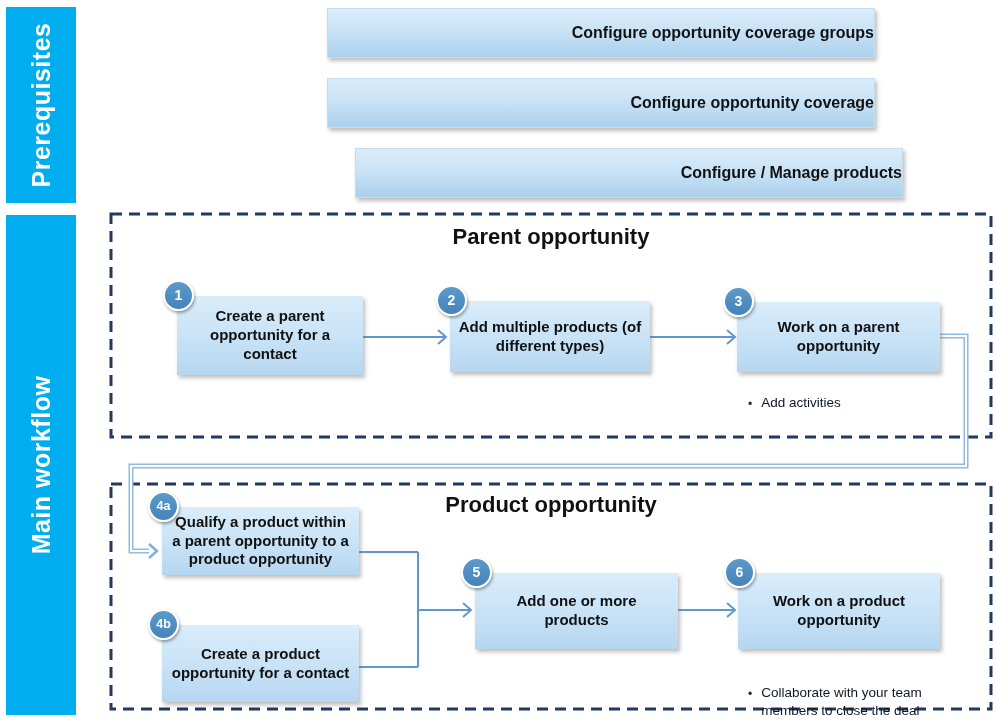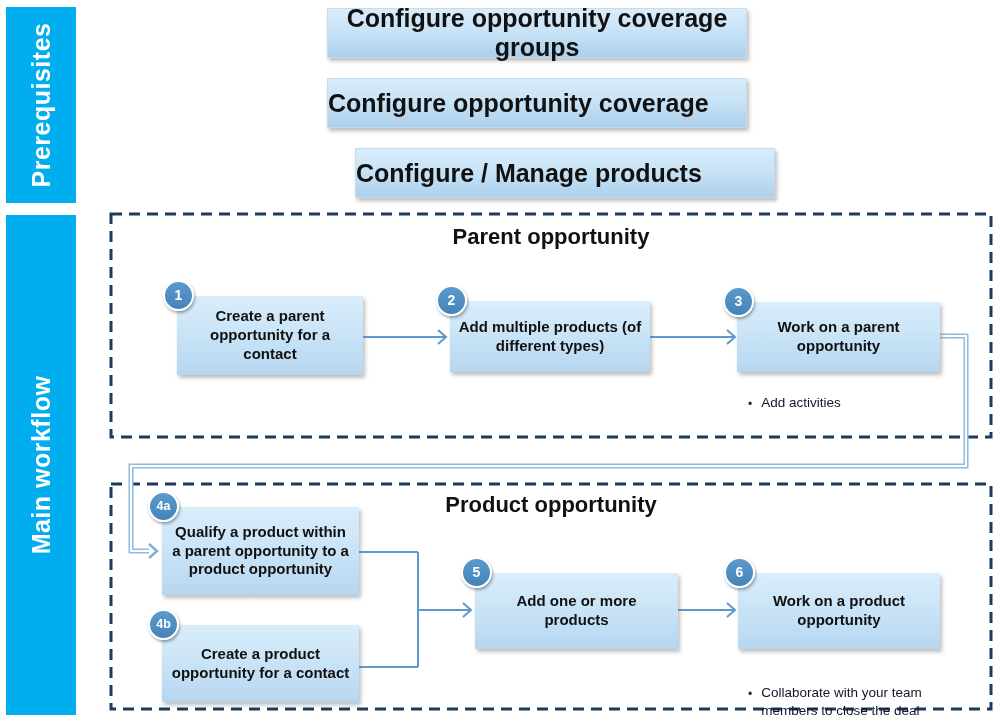--- a/index.html
+++ b/index.html
@@ -25,26 +25,26 @@
     position: absolute; left: 50%; top: 50%;
     transform: translate(-50%,-50%) rotate(-90deg);
     white-space: nowrap;
     color: #fff; font-weight: bold; font-size: 25px; letter-spacing: .5px;
   }
   .bar-prereq { left: 6px; top: 7px; width: 70px; height: 196px; }
   .bar-mainwf { left: 6px; top: 215px; width: 70px; height: 500px; }
 
   
   .prereq-box {
-    position: absolute; left: 327px; width: 420px; height: 50px;
+    position: absolute; left: 327px; width: 548px; height: 50px;
     background: linear-gradient(180deg, #d9ecfa 0%, #c9e3f6 45%, #abd0ec 100%);
     border: 1px solid #c3dcef;
     box-shadow: 2px 3px 4px rgba(110,110,110,.45);
-    display: flex; align-items: center; justify-content: flex-start;
-    font-weight: bold; font-size: 25px; color: #111;
+    display: flex; align-items: center; justify-content: flex-end;
+    font-weight: bold; font-size: 16px; color: #111;
     z-index: 2; text-align: center;
   }
   .pb0 { top: 8px; } .pb1 { top: 78px; } .pb2 { top: 148px; margin-left: 28px; }
 
   
   .group-title {
     position: absolute; left: 111px; width: 880px;
     text-align: center; font-weight: bold; font-size: 22px; color: #111;
     z-index: 2;
   }
@@ -57,21 +57,21 @@
     background: linear-gradient(180deg, #daedfb 0%, #c7e2f6 55%, #b6d6f0 100%);
     box-shadow: 2px 3px 4px rgba(110,110,110,.45);
     display: flex; align-items: center; justify-content: center;
     text-align: center; font-weight: bold; font-size: 15px; line-height: 1.25;
     color: #111; padding: 4px 8px;
     z-index: 3;
   }
   .sb1  { left: 177px; top: 296px; width: 186px; height: 79px; }
   .sb2  { left: 450px; top: 301px; width: 200px; height: 71px; }
   .sb3  { left: 737px; top: 302px; width: 203px; height: 70px; }
-  .sb4a { left: 162px; top: 507px; width: 197px; height: 88px; padding: 4px 10px; }
+  .sb4a { left: 162px; top: 507px; width: 197px; height: 68px; padding: 4px 10px; }
   .sb4b { left: 162px; top: 625px; width: 197px; height: 77px; }
   .sb5  { left: 475px; top: 573px; width: 203px; height: 76px; }
   .sb6  { left: 738px; top: 573px; width: 202px; height: 76px; }
 
   
   .badge {
     position: absolute; left: -14px; top: -16px;
     width: 31px; height: 31px; border-radius: 50%;
     background: linear-gradient(180deg, #579amis 0%, #4483bb 100%);
     background: linear-gradient(180deg, #5b9aca 0%, #4583ba 100%);

